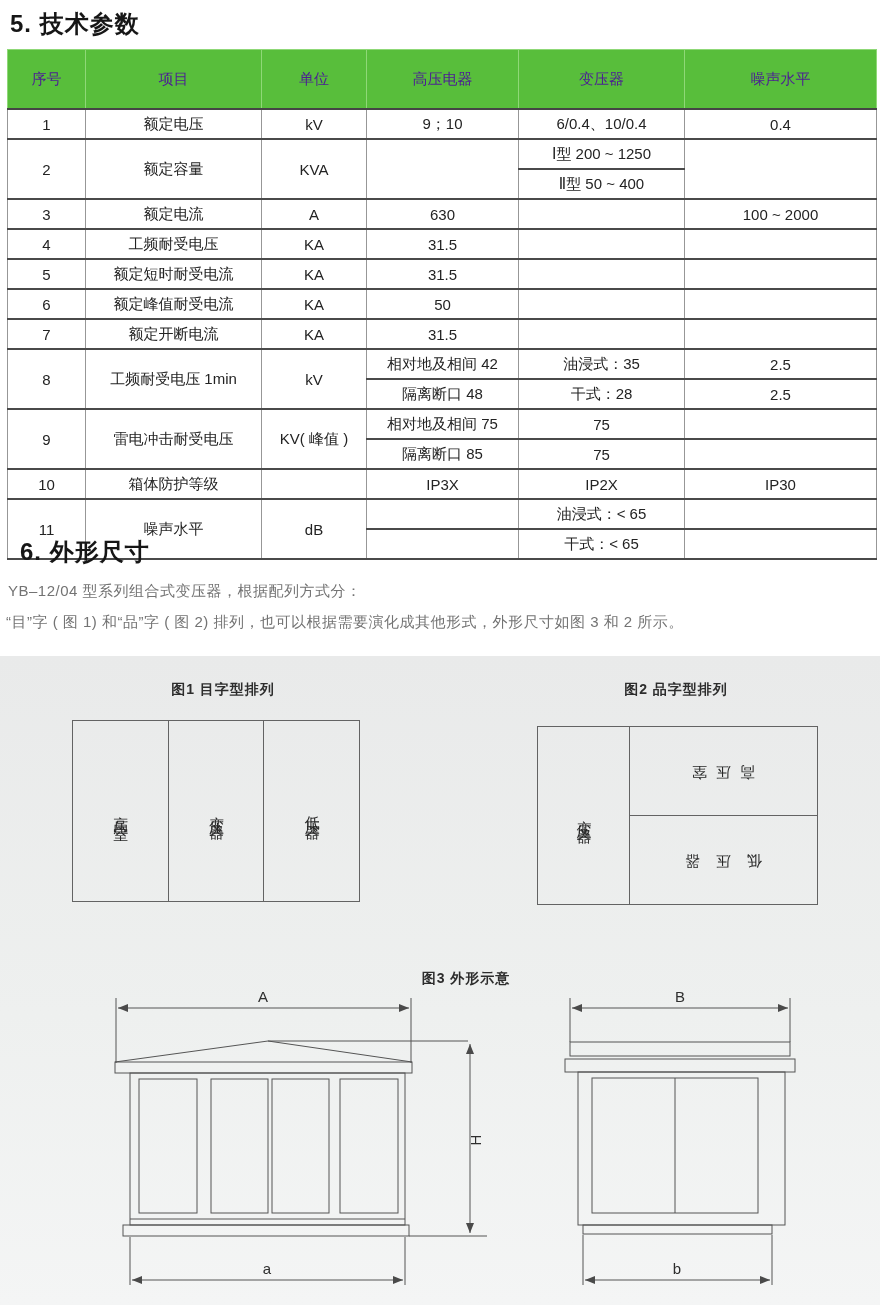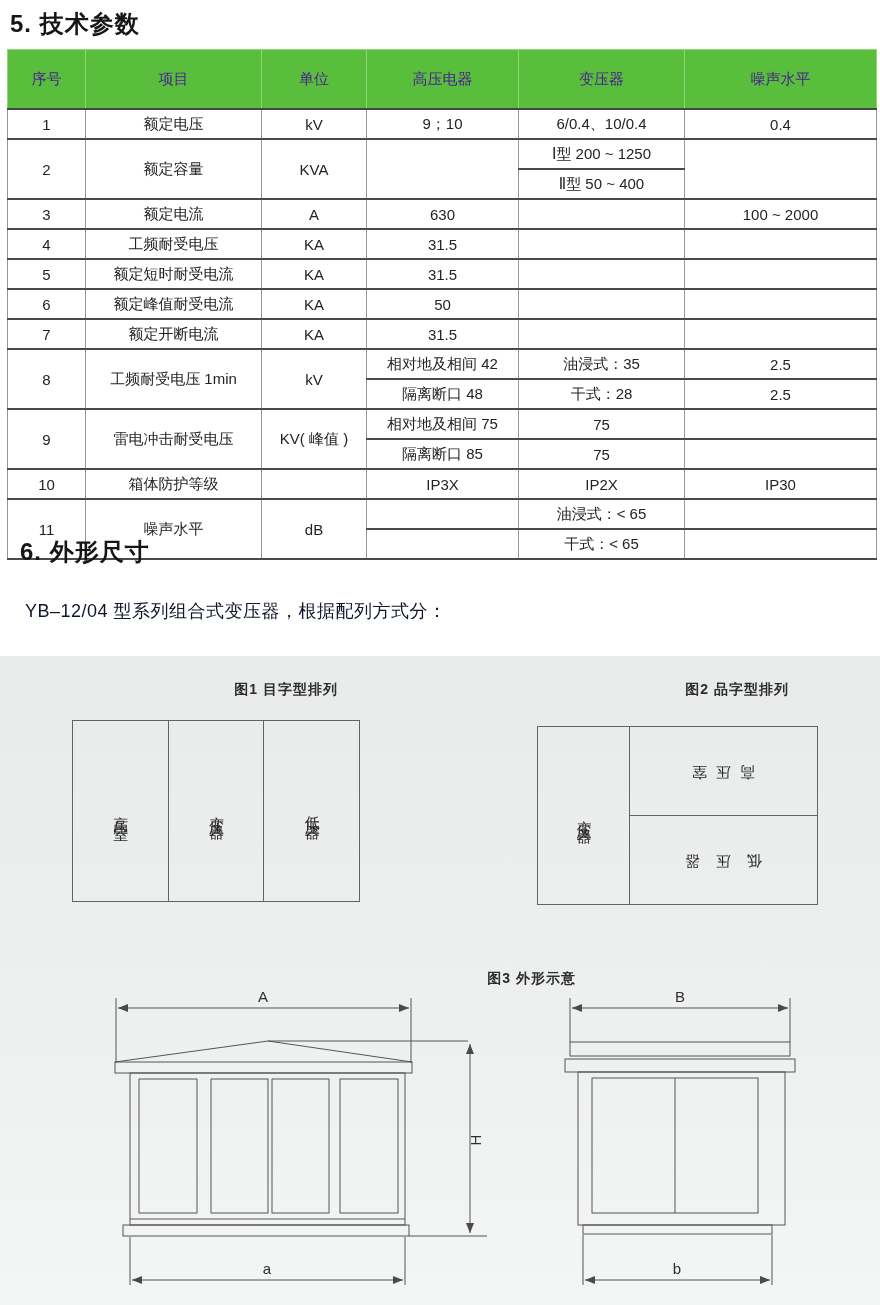--- a/index.html
+++ b/index.html
@@ -1,35 +1,35 @@
 <!DOCTYPE html>
 <html><head>
 <meta charset="utf-8">
 <style>
   html,body{margin:0;padding:0;background:#fff;}
   .page{position:relative;width:880px;height:1305px;background:#ffffff;overflow:hidden;
         font-family:"Liberation Sans","DejaVu Sans",sans-serif;color:#222;}
   .sec-title{position:absolute;font-size:24px;font-weight:600;color:#161616;letter-spacing:1px;}
   .s5{left:10px;top:8px;}
   .s6{left:8px;top:536px;margin-left:12px;}
-  .para{position:absolute;margin:17px;font-size:18px;color:#0f172a;letter-spacing:0.5px;}
+  .para{position:absolute;margin:0;font-size:15px;color:#737373;letter-spacing:0.5px;}
   .p1{left:8px;top:582px;}
   .p2{left:6px;top:613px;}
 
   table.spec{position:absolute;left:7px;top:49px;width:869px;border-collapse:collapse;table-layout:fixed;}
   table.spec th{background:#58be3b;color:#4c1d95;font-weight:400;font-size:15px;height:28px;
                 border:1px solid #8fd877;border-bottom:2px solid #454545;padding:15px;}
   table.spec td{border:1px solid #979797;border-top:2px solid #4a4a4a;border-bottom:2px solid #4a4a4a;
                 text-align:center;vertical-align:middle;font-size:15px;color:#232323;height:28px;padding:0 3px;
                 overflow:hidden;white-space:nowrap;}
   table.spec tr{height:28px;}
 
   .figures-panel{position:absolute;left:0;top:656px;width:880px;height:649px;
                  background:linear-gradient(180deg,#e9eaea 0%,#eef0ef 55%,#f4f5f5 100%);}
-  .fig-title{position:absolute;font-size:14px;font-weight:600;color:#2d2d2d;text-align:right;letter-spacing:1px;}
+  .fig-title{position:absolute;font-size:14px;font-weight:600;color:#2d2d2d;text-align:center;letter-spacing:1px;}
   .fig1-title{left:108px;top:25px;width:230px;}
   .fig2-title{left:563px;top:25px;width:226px;}
   .fig3-title{left:356px;top:314px;width:220px;}
 
   .fig1-box{position:absolute;left:72px;top:64px;width:286px;height:180px;border:1px solid #636363;display:flex;}
   .fig1-cell{flex:1;display:flex;align-items:center;justify-content:center;border-left:1px solid #636363;}
   .fig1-cell:first-child{border-left:none;}
   .vtext{writing-mode:vertical-rl;text-orientation:upright;letter-spacing:5px;font-size:15px;color:#262626;}
 
   .fig2-box{position:absolute;left:537px;top:70px;width:279px;height:177px;border:1px solid #636363;display:flex;}
@@ -175,20 +175,21 @@
       <tr>
         <td></td>
         <td>干式：&lt; 65</td>
         <td></td>
       </tr>
     </tbody>
   </table>
 
   <div class="sec-title s6">6. 外形尺寸</div>
   <p class="para p1">YB–12/04 型系列组合式变压器，根据配列方式分：</p>
+  <p class="para p2">“目”字 ( 图 1) 和“品”字 ( 图 2) 排列，也可以根据需要演化成其他形式，外形尺寸如图 3 和 2 所示。</p>
 
   <div class="figures-panel">
 
     <div class="fig-title fig1-title">图1 目字型排列</div>
     <div class="fig-title fig2-title">图2 品字型排列</div>
 
     <div class="fig1-box">
       <div class="fig1-cell">
         <span class="vtext">高压室</span>
       </div>

